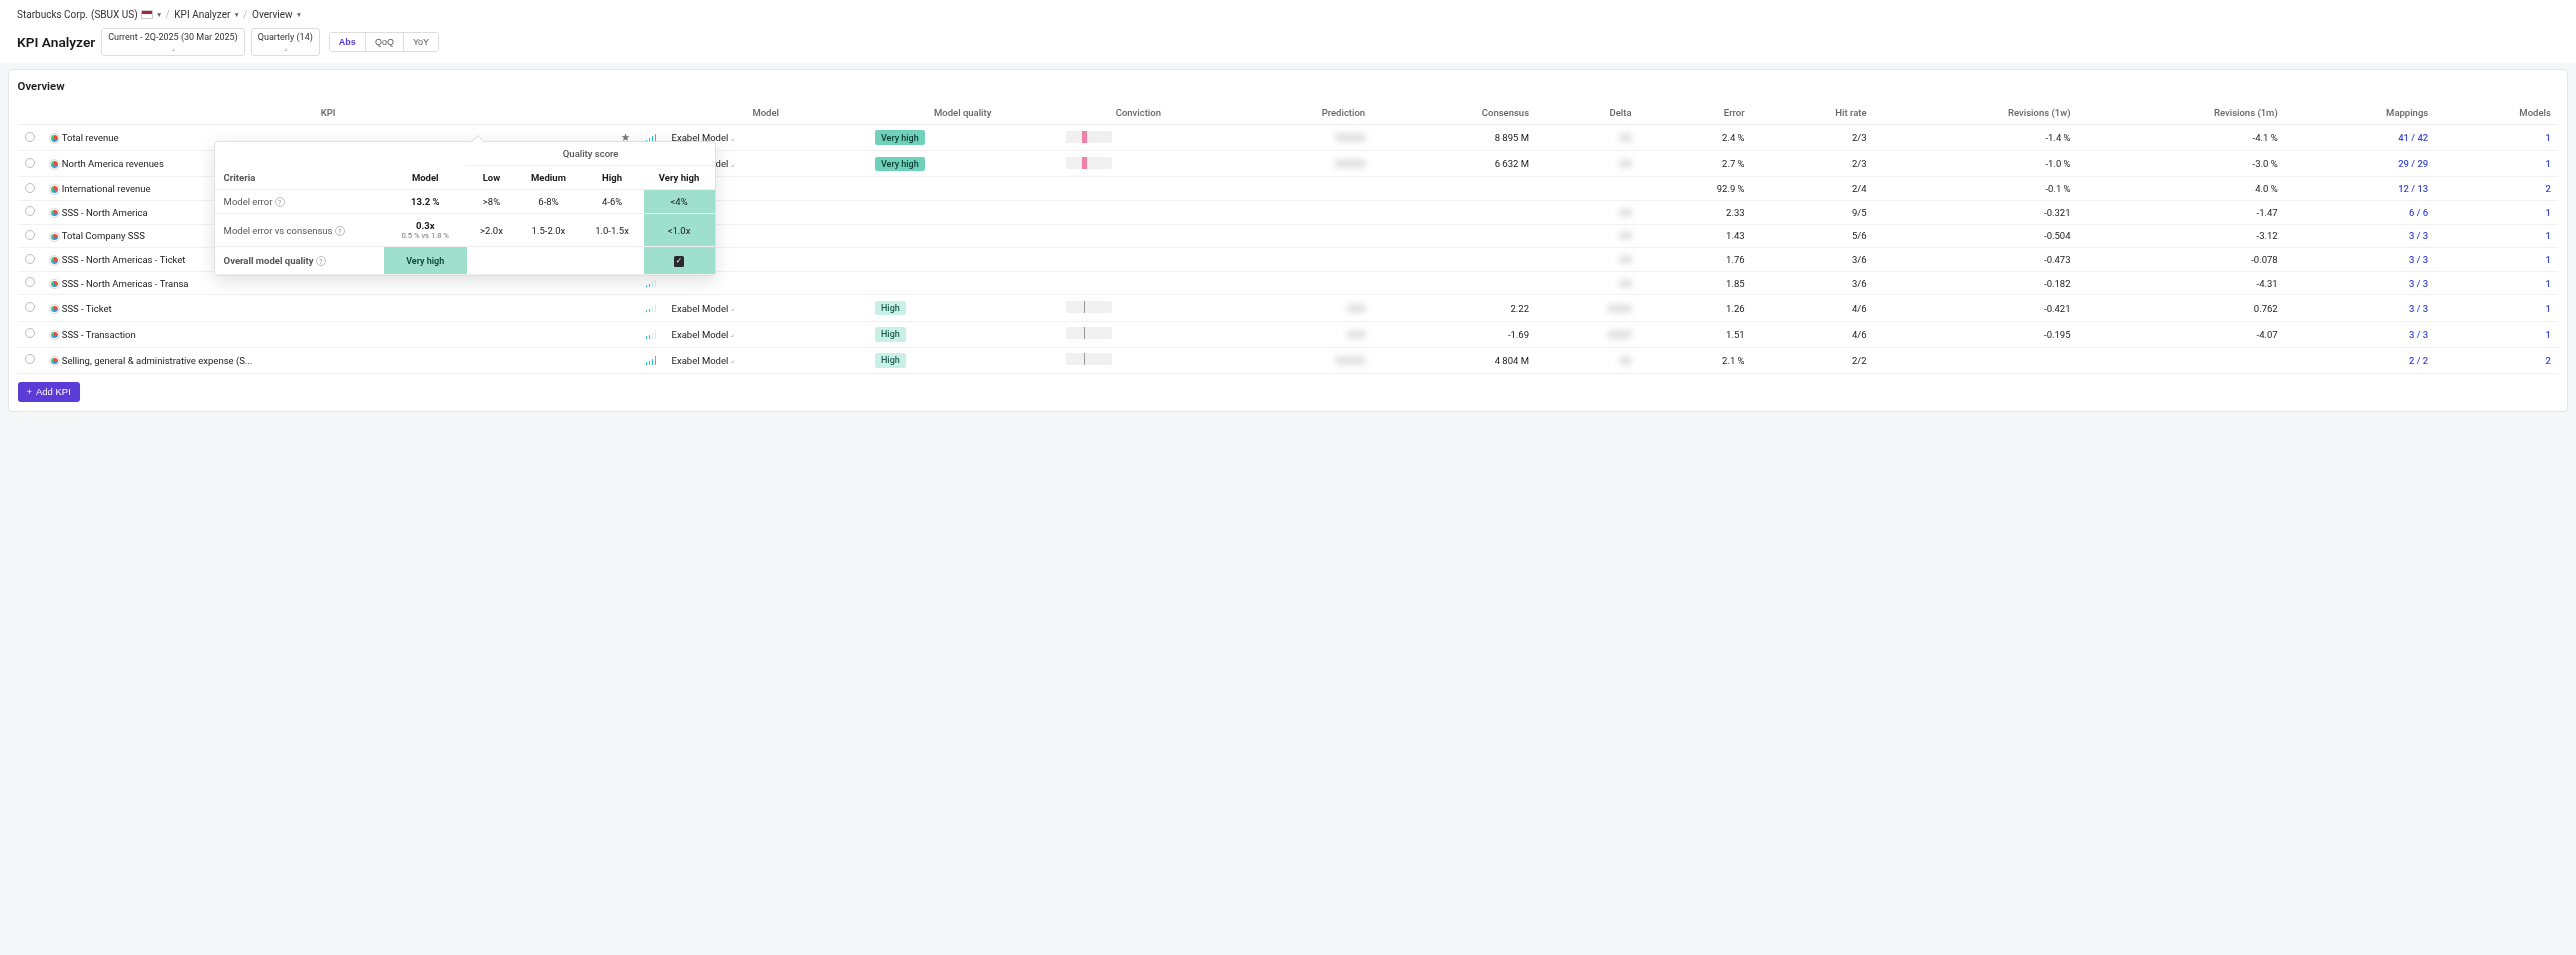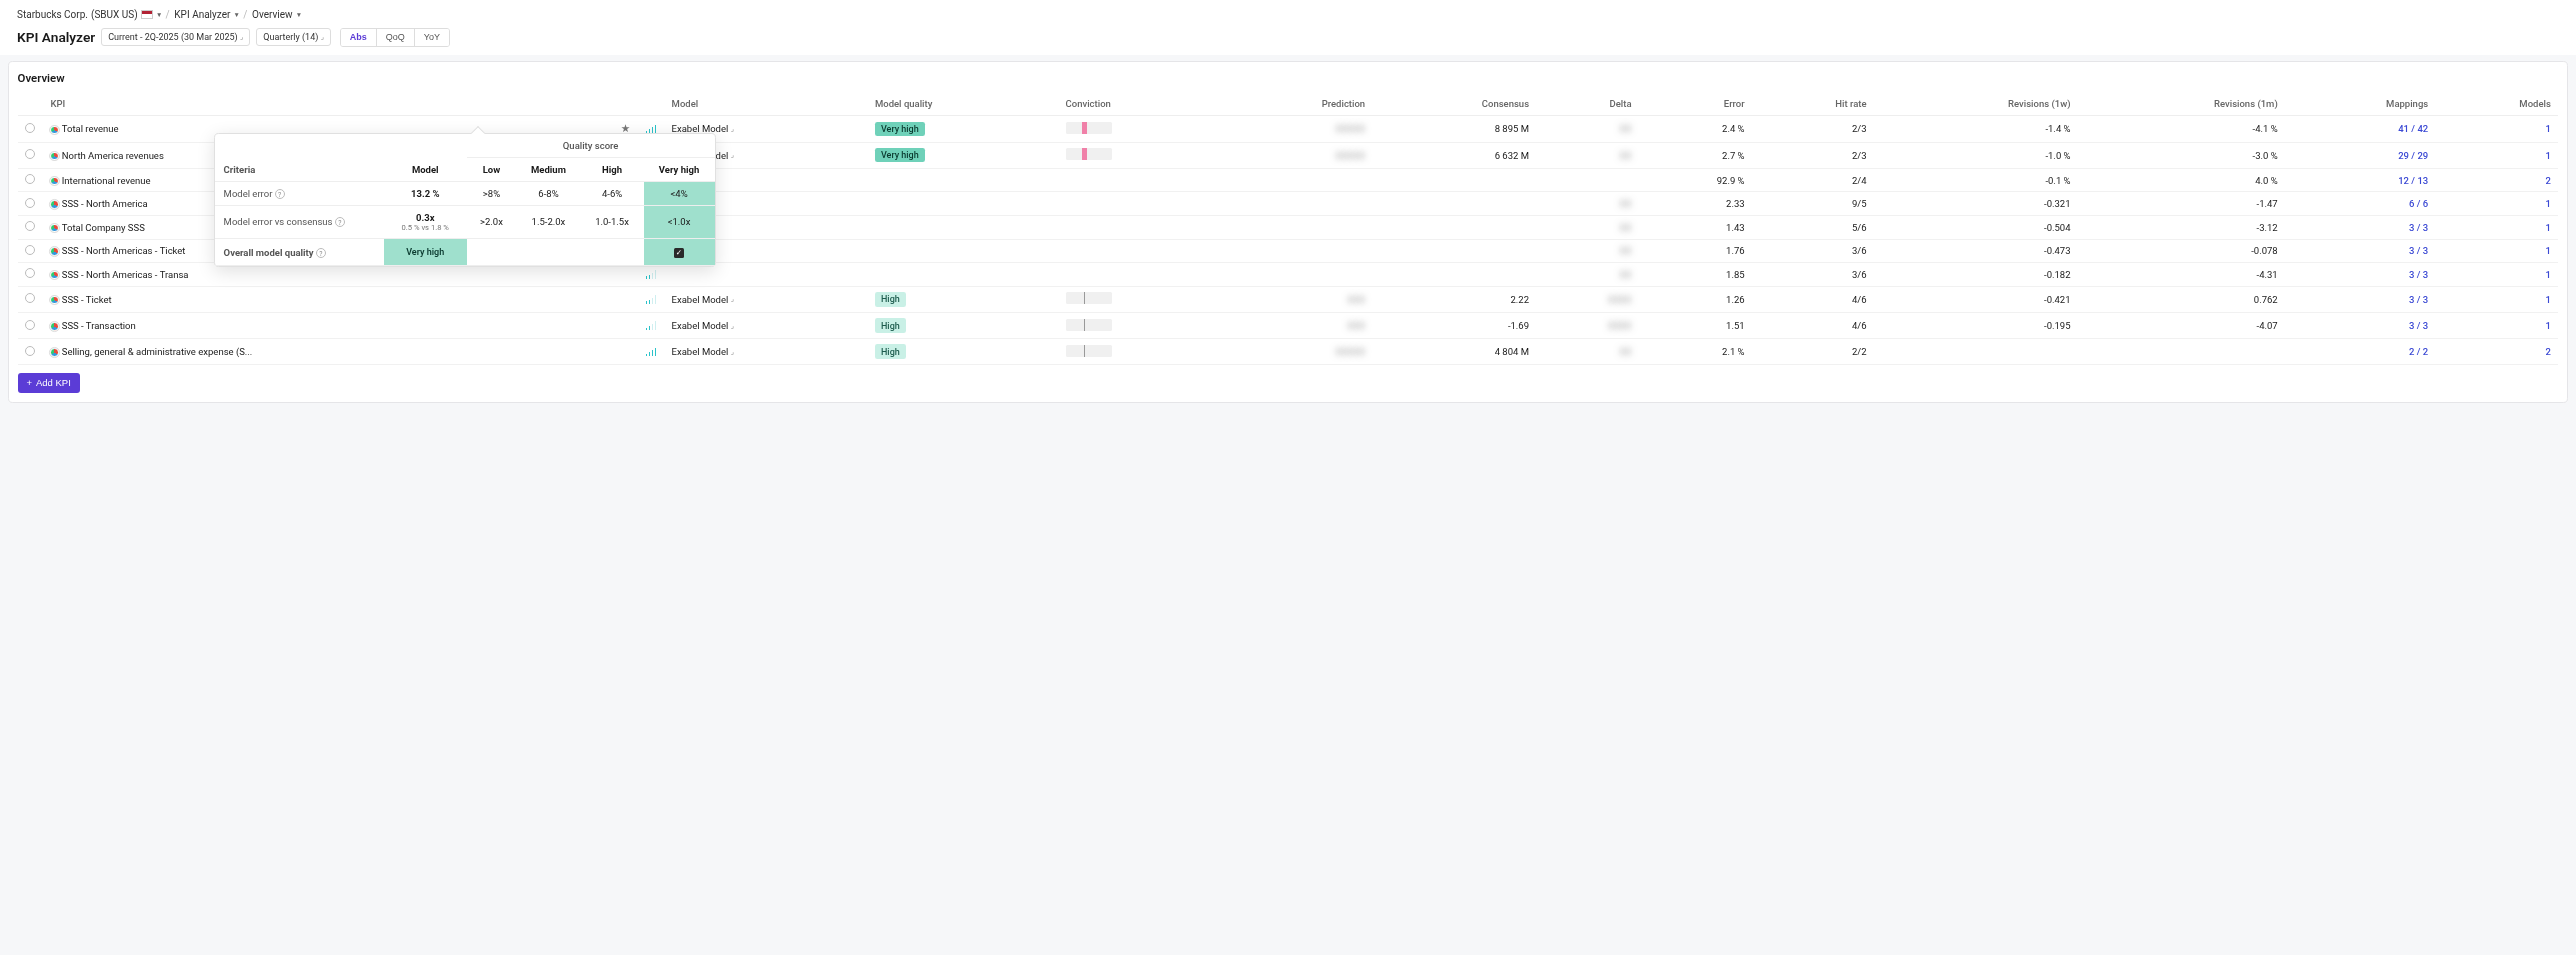--- a/index.html
+++ b/index.html
@@ -45,20 +45,21 @@
 .pill {
   border: 0.8px solid #ddd;
   border-radius: 3px;
   padding: 3px 6px;
   font-size: 9px;
   background: #fff;
   color: #333;
   display: inline-flex;
   align-items: center;
   gap: 2.3px;
+  flex-direction: column;
 }
 .seg-group {
   display: inline-flex;
   border: 0.8px solid #ddd;
   border-radius: 3px;
   overflow: hidden;
   margin-left: 3px;
 }
 .seg {
   padding: 3.8px 9px;
@@ -78,21 +79,21 @@
   padding: 9px;
   position: relative;
 }
 .panel h2 { font-size: 11.4px; font-weight: 600; margin-bottom: 7.6px; }
 table.kpi {
   width: 100%;
   border-collapse: collapse;
   font-size: 9.5px;
 }
 .kpi th {
-  text-align: left;
+  text-align: center;
   font-weight: 500;
   color: #666;
   padding: 6px 7.6px;
   border-bottom: 0.8px solid #eee;
   white-space: nowrap;
 }
 .kpi td {
   padding: 5.3px 7.6px;
   border-bottom: 0.8px solid #f1f1f1;
   white-space: nowrap;

